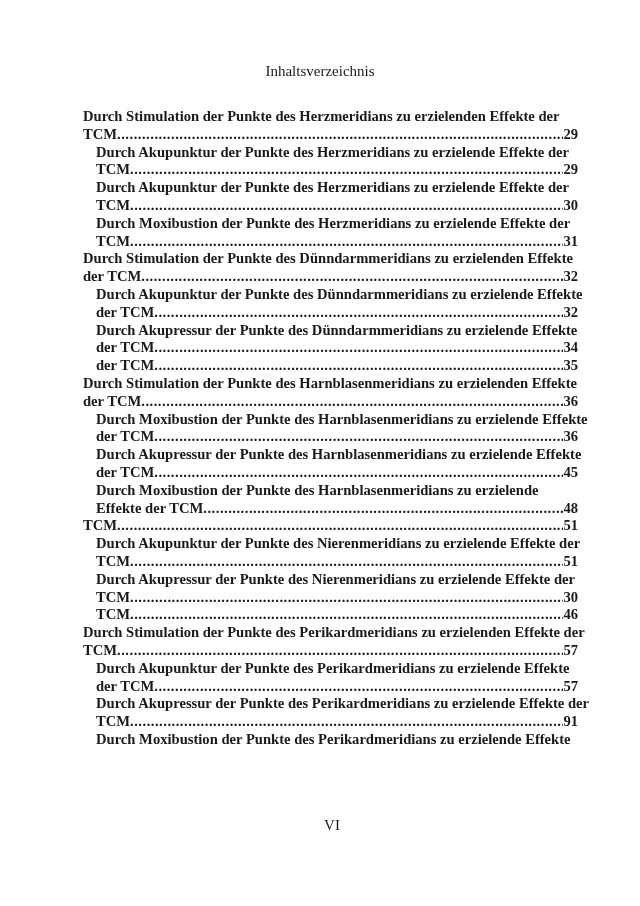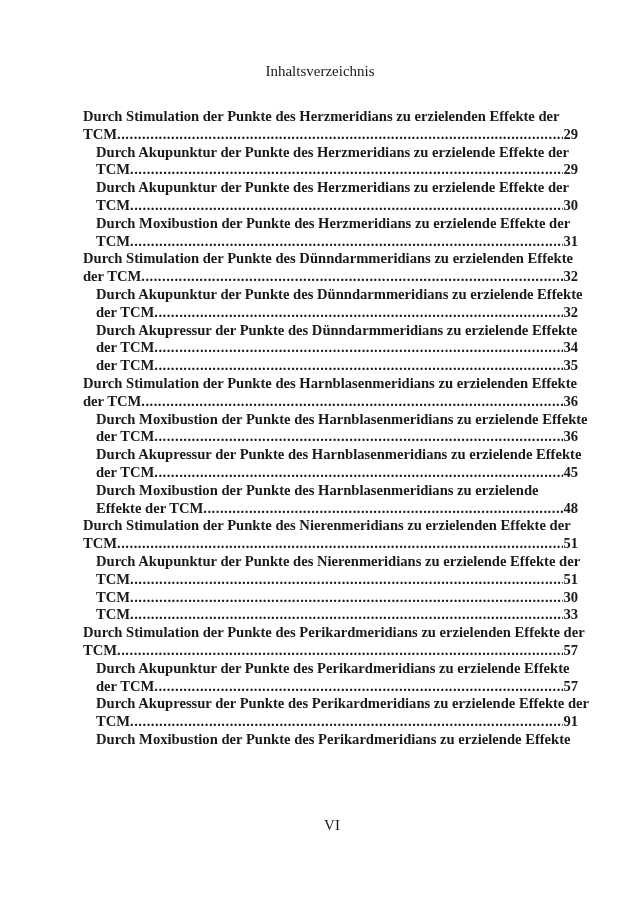--- a/index.html
+++ b/index.html
@@ -163,47 +163,47 @@
       </div>
       <div class="toc-entry level-2">
         <div class="toc-line1">Durch Moxibustion der Punkte des Harnblasenmeridians zu erzielende</div>
         <div class="toc-line2">
           <span class="toc-text">Effekte der TCM</span>
           <span class="dot-leader"></span>
           <span class="page-num">48</span>
         </div>
       </div>
       <div class="toc-entry level-1">
-        <div class="toc-line1">Durch Stimulation der Punkte des Nierenmeridians zu erzielenden Effekte der</div>
         <div class="toc-line2">
           <span class="toc-text">TCM</span>
           <span class="dot-leader"></span>
           <span class="page-num">51</span>
         </div>
       </div>
       <div class="toc-entry level-2">
         <div class="toc-line1">Durch Akupunktur der Punkte des Nierenmeridians zu erzielende Effekte der</div>
         <div class="toc-line2">
           <span class="toc-text">TCM</span>
           <span class="dot-leader"></span>
           <span class="page-num">51</span>
         </div>
       </div>
       <div class="toc-entry level-2">
+        <div class="toc-line1">Durch Akupressur der Punkte des Nierenmeridians zu erzielende Effekte der</div>
         <div class="toc-line2">
           <span class="toc-text">TCM</span>
           <span class="dot-leader"></span>
           <span class="page-num">30</span>
         </div>
       </div>
       <div class="toc-entry level-2">
         <div class="toc-line2">
           <span class="toc-text">TCM</span>
           <span class="dot-leader"></span>
-          <span class="page-num">33</span>
+          <span class="page-num">46</span>
         </div>
       </div>
       <div class="toc-entry level-1">
         <div class="toc-line1">Durch Stimulation der Punkte des Perikardmeridians zu erzielenden Effekte der</div>
         <div class="toc-line2">
           <span class="toc-text">TCM</span>
           <span class="dot-leader"></span>
           <span class="page-num">57</span>
         </div>
       </div>

